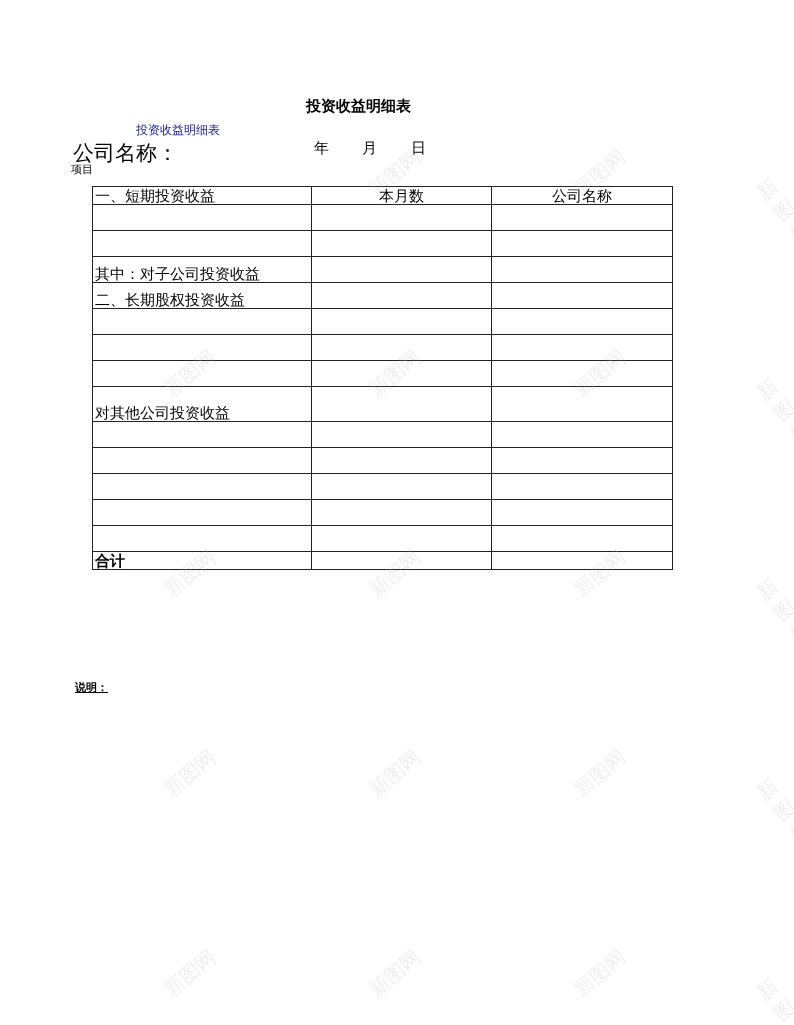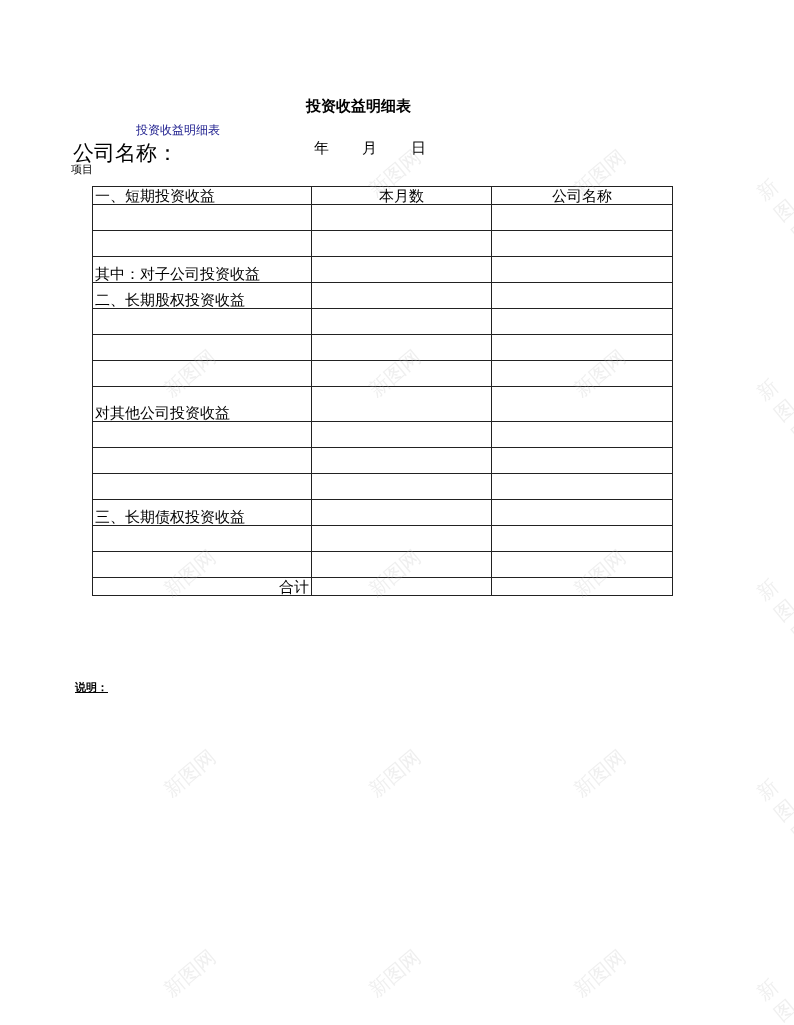--- a/index.html
+++ b/index.html
@@ -11,21 +11,21 @@
   .company { left: 73px; top: 139px; font-size: 21px; }
   .date-y { left: 314px; top: 139px; font-size: 15px; }
   .date-m { left: 362px; top: 139px; font-size: 15px; }
   .date-d { left: 411px; top: 139px; font-size: 15px; }
   .item-label { left: 71px; top: 162px; font-size: 11px; }
   table.grid { position: absolute; left: 71px; top: 186px; border-collapse: collapse; table-layout: fixed; margin-left: 21px; }
   table.grid td { border: 1px solid #222; padding: 0 2px; font-size: 15px; line-height: 1; overflow: visible; white-space: nowrap; vertical-align: bottom; }
   col.c1 { width: 219px; } col.c2 { width: 180px; } col.c3 { width: 181px; }
   td.center { text-align: center; }
   td.indent { padding-left: 98px; }
-  td.total { text-align: right; padding-left: 92px; font-weight: normal; }
+  td.total { text-align: left; padding-left: 92px; font-weight: bold; }
   .note { left: 75px; top: 650px; font-size: 11px; font-weight: bold; text-decoration: underline; margin-top: 30px; }
   .wm { position: absolute; font-size: 20px; color: rgba(180,180,180,0.22); transform: rotate(-40deg); pointer-events: none; }
 </style>
 </head>
 <body>
 
 <div class="abs title">投资收益明细表</div>
 <div class="abs subtitle">投资收益明细表</div>
 <div class="abs company">公司名称：</div>
 <div class="abs date-y">年</div>
@@ -94,25 +94,20 @@
     <td></td>
     <td></td>
     <td></td>
   </tr>
   <tr style="height:26px">
     <td></td>
     <td></td>
     <td></td>
   </tr>
   <tr style="height:26px">
-    <td>三、长期债权投资收益</td>
-    <td></td>
-    <td></td>
-  </tr>
-  <tr style="height:26px">
     <td></td>
     <td></td>
     <td></td>
   </tr>
   <tr style="height:26px">
     <td></td>
     <td></td>
     <td></td>
   </tr>
   <tr style="height:18px">

